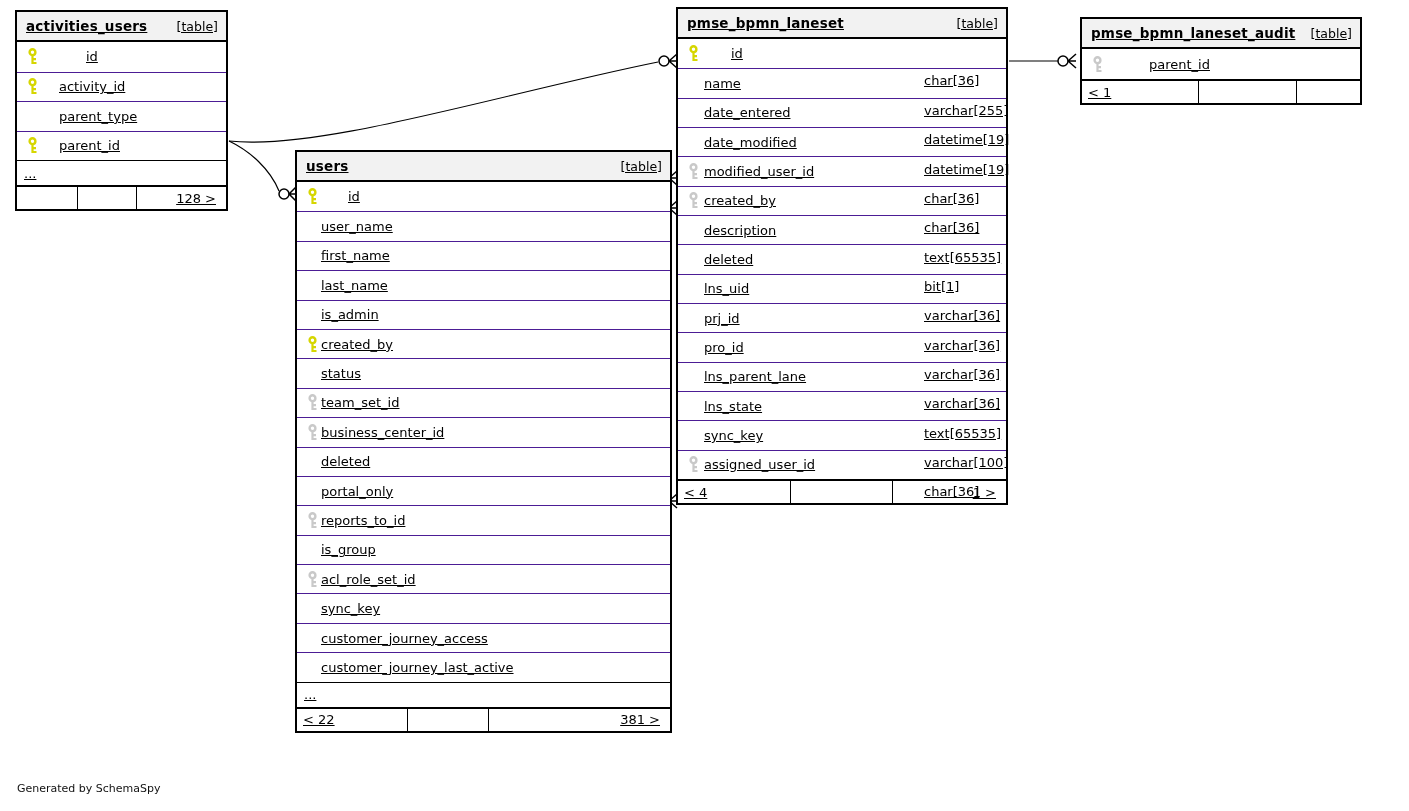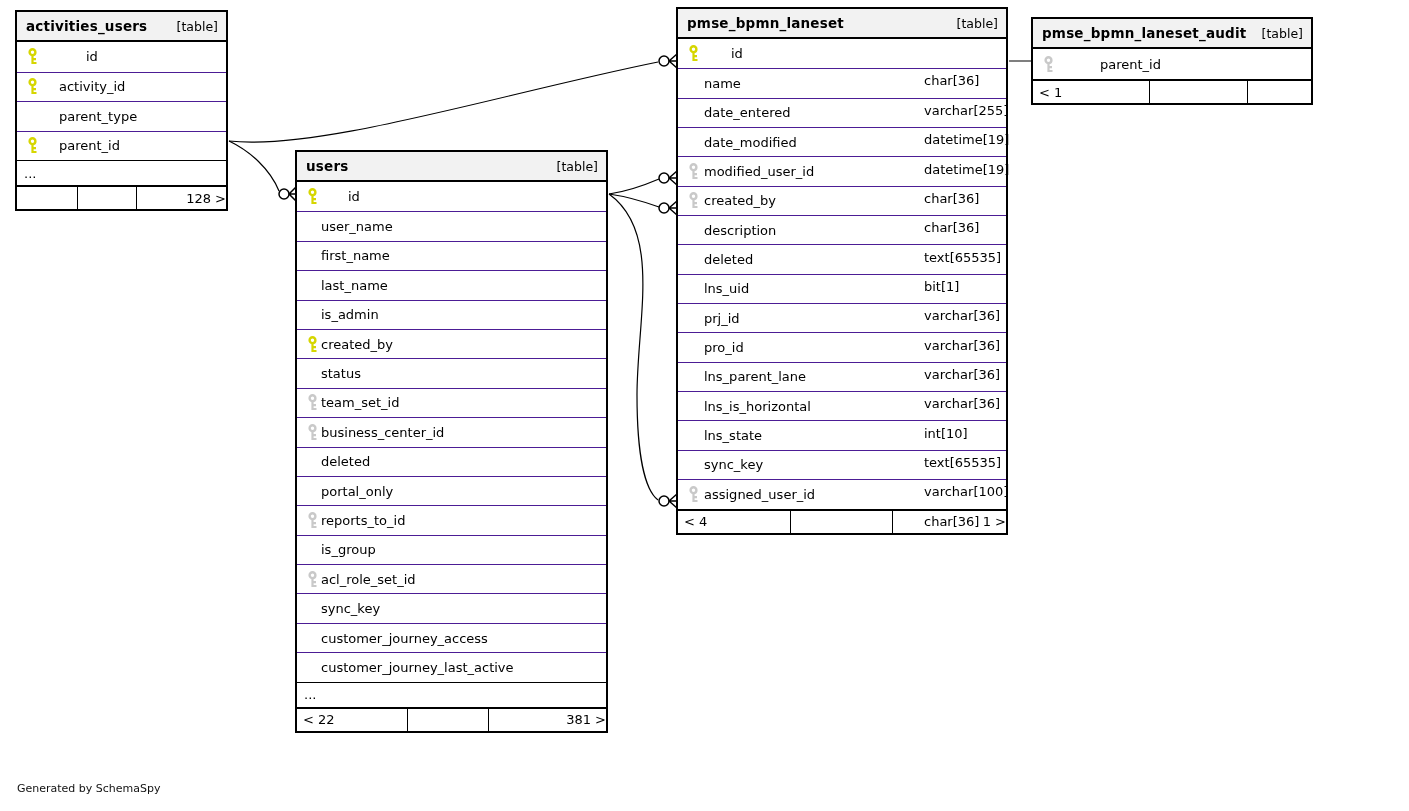--- a/index.html
+++ b/index.html
@@ -6,45 +6,45 @@
   #stage{
     position:relative;width:1409px;height:811px;background:#fff;overflow:hidden;
     font-family:"DejaVu Sans","Liberation Sans",sans-serif;font-size:13px;color:#000;
   }
   .wires{position:absolute;left:0;top:0;z-index:1;}
   .wire{fill:none;stroke:#000;stroke-width:1.2px;}
   .dot{fill:#fff;stroke:#000;stroke-width:1.5px;}
   .crow{fill:none;stroke:#000;stroke-width:1.5px;}
 
   .db-table{
-    position:absolute;z-index:2;background:#fff;border:2px solid #000;box-sizing:border-box;
+    position:absolute;z-index:2;background:#fff;border:2px solid #000;box-sizing:border-box;text-decoration:underline;
   }
   .t-header{
     height:28px;background:#f2f2f2;border-bottom:2px solid #000;
     display:flex;align-items:center;justify-content:space-between;padding:0 8px 0 9px;
   }
   .t-name{font-weight:bold;font-size:13.5px;letter-spacing:.2px;}
   .t-tag{font-size:12.5px;}
   .t-row{display:flex;align-items:center;height:var(--rh);border-top:1px solid #4c1d95;box-sizing:border-box;}
   .t-rows .t-row:first-child{border-top:none;gap:27px;}
   .key-cell{width:var(--kw);flex:none;display:flex;align-items:center;padding-left:10px;box-sizing:border-box;}
   .key-spacer{width:11px;height:17px;display:inline-block;}
   .col-name{flex:1;white-space:nowrap;overflow:hidden;}
   .col-type{width:100px;flex:none;align-self:stretch;display:flex;align-items:center;
     border-left:1px solid #000;padding-left:17px;box-sizing:border-box;white-space:nowrap;margin-top:41px;}
   .t-ellipsis{height:24px;border-top:1px solid #000;display:flex;align-items:center;padding-left:7px;}
   .t-footer{height:22px;border-top:2px solid #000;display:flex;align-items:stretch;}
   .f-left{width:var(--f1);flex:none;display:flex;align-items:center;padding-left:6px;box-sizing:border-box;}
   .f-mid{width:var(--f2);flex:none;border-left:1px solid #000;border-right:1px solid #000;box-sizing:border-box;}
-  .f-right{flex:1;display:flex;align-items:center;justify-content:flex-end;padding-right:0;}
+  .f-right{flex:1;display:flex;align-items:center;justify-content:flex-end;padding-right:10px;}
 
   .tbl-act    {left:15px;  top:10px;  width:213px; --rh:29.5px; --kw:42px; --f1:60px;  --f2:60px;}
-  .tbl-users  {left:295px; top:150px; width:313px; --rh:29.4px; --kw:24px; --f1:110px; --f2:82px;}
+  .tbl-users  {left:295px; top:150px; width:377px; --rh:29.4px; --kw:24px; --f1:110px; --f2:82px;}
   .tbl-laneset{left:676px; top:7px;  width:332px; --rh:29.35px;--kw:26px; --f1:112px; --f2:103px;}
-  .tbl-audit  {left:1031px;top:17px;  width:282px; --rh:30px;   --kw:40px; --f1:116px; --f2:99px;}
+  .tbl-audit  {left:1080px;top:17px;  width:282px; --rh:30px;   --kw:40px; --f1:116px; --f2:99px;}
 
   .generated-note{position:absolute;left:17px;top:782px;font-size:11px;color:#111;z-index:2;}
 </style>
 </head>
 <body>
 
 <div id="stage">
 
   <svg class="wires" width="1409" height="811" viewBox="0 0 1409 811">
     <g>
@@ -358,27 +358,20 @@
           <span class="key-cell">
             <span class="key-spacer"></span>
           </span>
           <span class="col-name">lns_parent_lane</span>
           <span class="col-type">varchar[36]</span>
         </div>
         <div class="t-row">
           <span class="key-cell">
             <span class="key-spacer"></span>
           </span>
-          <span class="col-name">lns_is_horizontal</span>
-          <span class="col-type">int[10]</span>
-        </div>
-        <div class="t-row">
-          <span class="key-cell">
-            <span class="key-spacer"></span>
-          </span>
           <span class="col-name">lns_state</span>
           <span class="col-type">text[65535]</span>
         </div>
         <div class="t-row">
           <span class="key-cell">
             <span class="key-spacer"></span>
           </span>
           <span class="col-name">sync_key</span>
           <span class="col-type">varchar[100]</span>
         </div>

